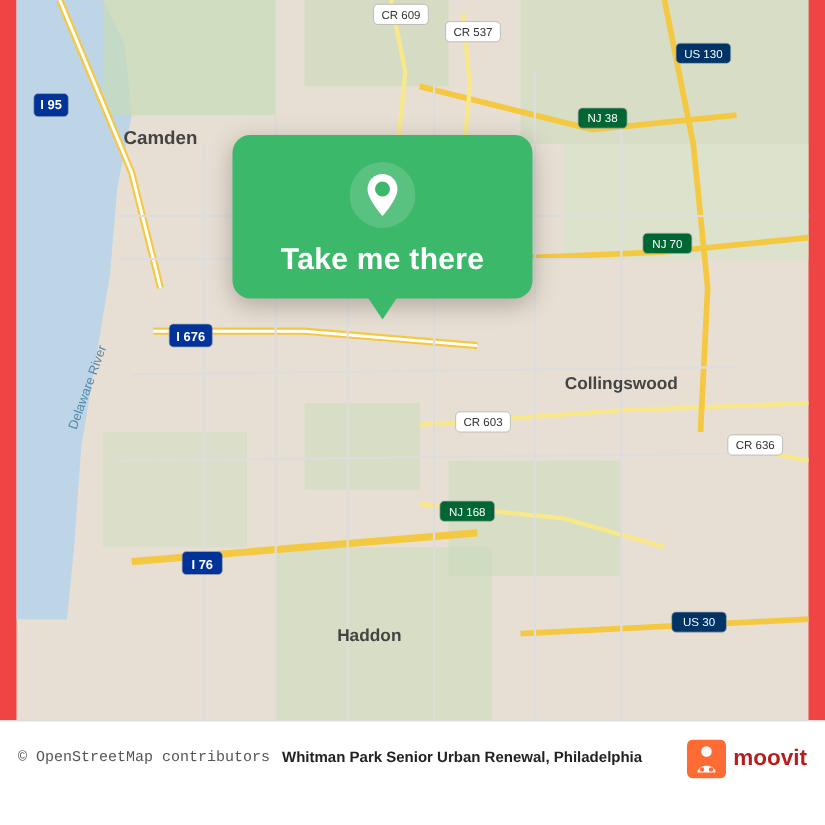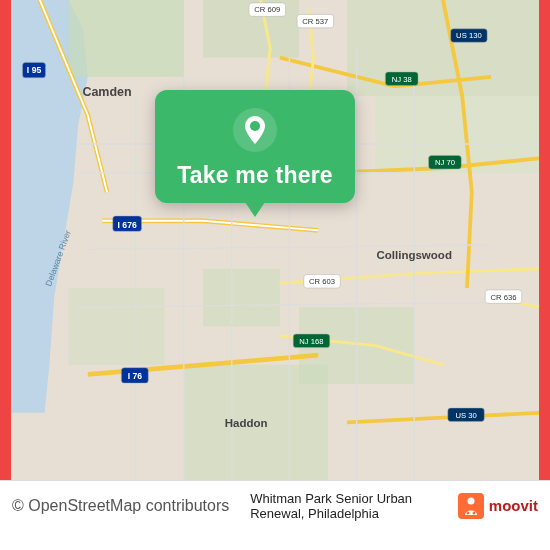--- a/index.html
+++ b/index.html
@@ -41,48 +41,49 @@
     }
 
     .pin-icon {
       width: 44px;
       height: 44px;
       margin-bottom: 10px;
     }
 
     .popup-label {
       color: white;
-      font-size: 23px;
+      font-size: 20px;
       font-weight: 600;
       text-align: left;
       letter-spacing: 0.2px;
     }
 
     
     #bottom-bar {
       width: 550px;
       height: 50px;
       background: white;
       display: flex;
       align-items: center;
       padding: 0 12px;
       border-top: 1px solid #ddd;
       position: relative;
     }
 
     .copyright {
-      font-size: 16px;
+      font-size: 10px;
       color: #555;
-      margin-right: 21px;
+      margin-right: 8px;
+      font-family: Liberation Mono, monospace;
     }
 
     .place-name {
-      font-size: 13px;
+      font-size: 10px;
       color: #222;
-      font-weight: 400;
+      font-weight: 700;
       flex: 1;
     }
 
     .moovit-logo {
       display: flex;
       align-items: center;
       gap: 5px;
     }
 
     .moovit-icon {

